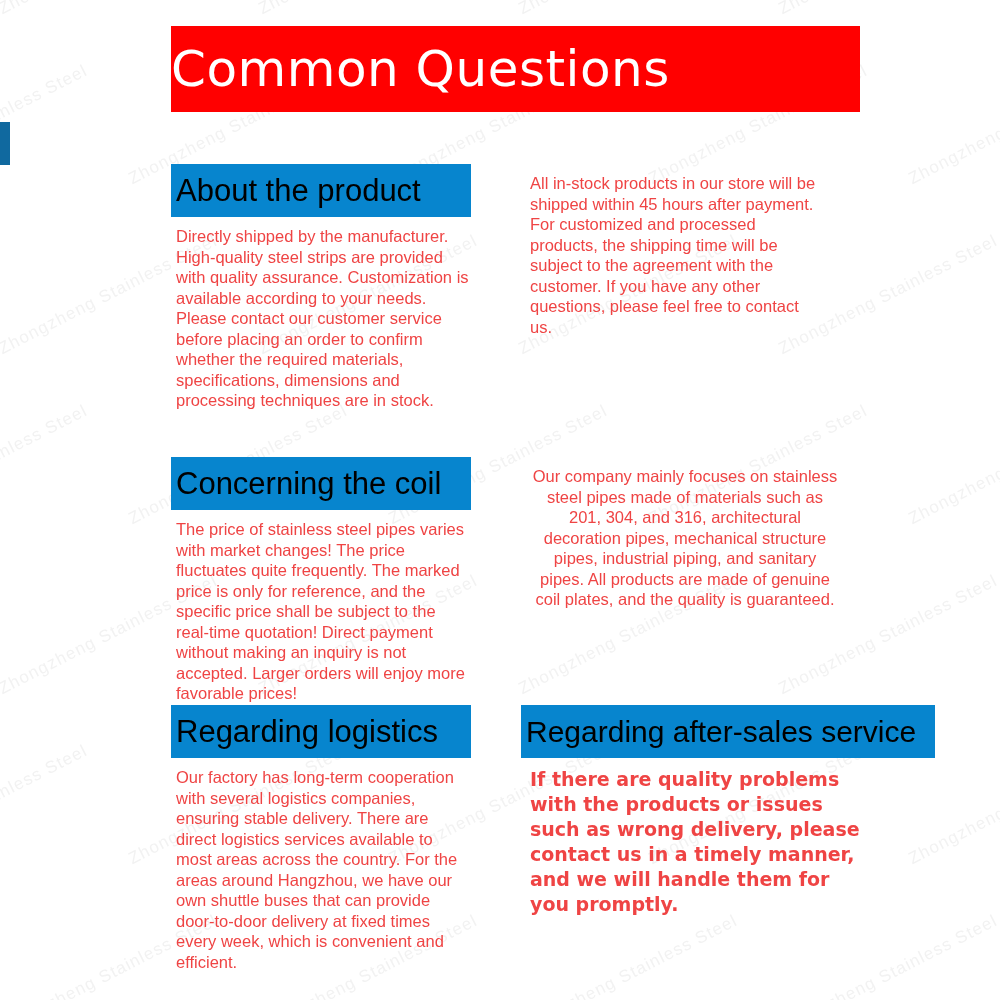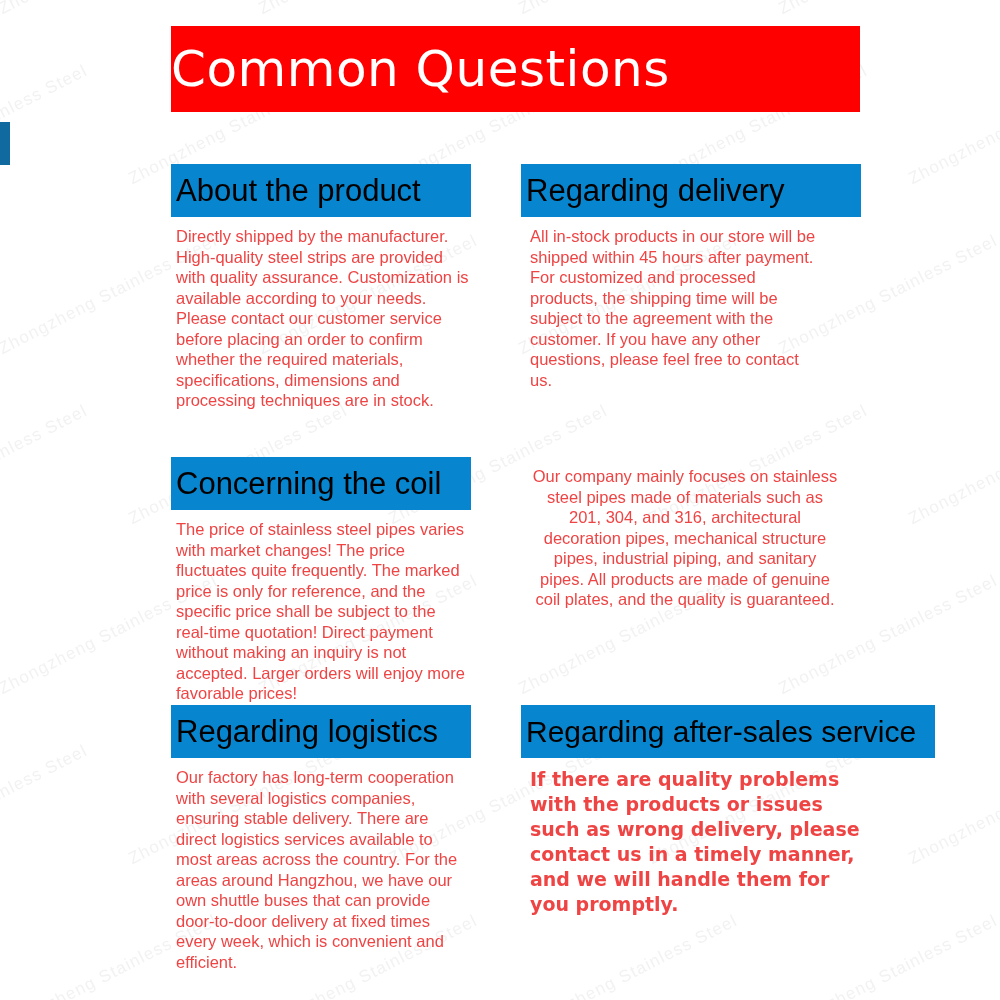--- a/index.html
+++ b/index.html
@@ -180,23 +180,20 @@
   <div class="panel col-left" id="panel-product">
     <div class="panel-header">
       <span class="header-text">About the product</span>
     </div>
     <div class="panel-body">
       <span class="body-text">Directly shipped by the manufacturer. High-quality steel strips are provided with quality assurance. Customization is available according to your needs. Please contact our customer service before placing an order to confirm whether the required materials, specifications, dimensions and processing techniques are in stock.</span>
     </div>
   </div>
 
   <div class="panel col-right" id="panel-delivery">
-    <div class="panel-header">
-      <span class="header-text">Regarding delivery</span>
-    </div>
     <div class="panel-body">
       <span class="body-text">All in-stock products in our store will be shipped within 45 hours after payment. For customized and processed products, the shipping time will be subject to the agreement with the customer. If you have any other questions, please feel free to contact us.</span>
     </div>
   </div>
 
   <div class="panel col-left" id="panel-price">
     <div class="panel-header">
       <span class="header-text">Concerning the coil</span>
     </div>
     <div class="panel-body">

